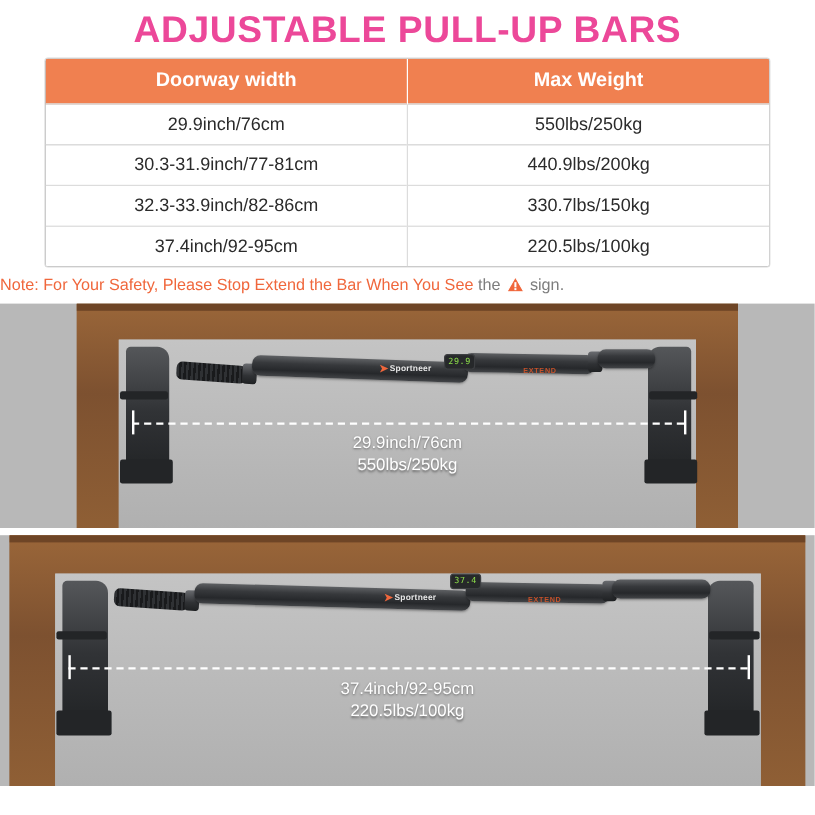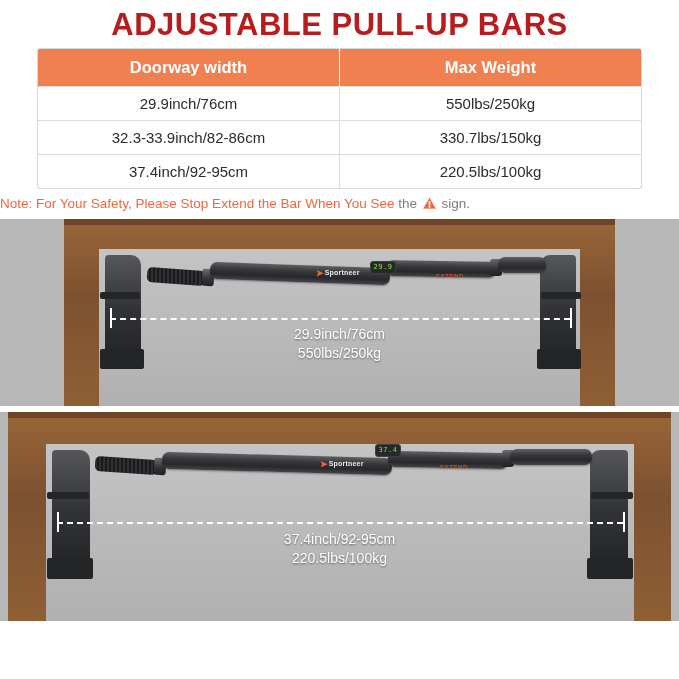--- a/index.html
+++ b/index.html
@@ -18,21 +18,21 @@
     width: 679px;
     height: 679px;
     background: #ffffff;
   }
 
   
   .title {
     text-align: center;
     font-size: 31px;
     font-weight: bold;
-    color: #b91c1c;
+    color: #ec4899;
     letter-spacing: 0.5px;
     padding: 8px 0 6px 0;
     line-height: 1.1;
   }
 
   
   .table-wrap {
     margin: 0 37px;
     border: 1px solid #d9d9d9;
     border-radius: 3px;
@@ -214,20 +214,24 @@
       <thead>
         <tr>
           <th>Doorway width</th>
           <th>Max Weight</th>
         </tr>
       </thead>
       <tbody>
         <tr>
           <td>29.9inch/76cm</td>
           <td>550lbs/250kg</td>
+        </tr>
+        <tr>
+          <td>30.3-31.9inch/77-81cm</td>
+          <td>440.9lbs/200kg</td>
         </tr>
         <tr>
           <td>32.3-33.9inch/82-86cm</td>
           <td>330.7lbs/150kg</td>
         </tr>
         <tr>
           <td>37.4inch/92-95cm</td>
           <td>220.5lbs/100kg</td>
         </tr>
       </tbody>

